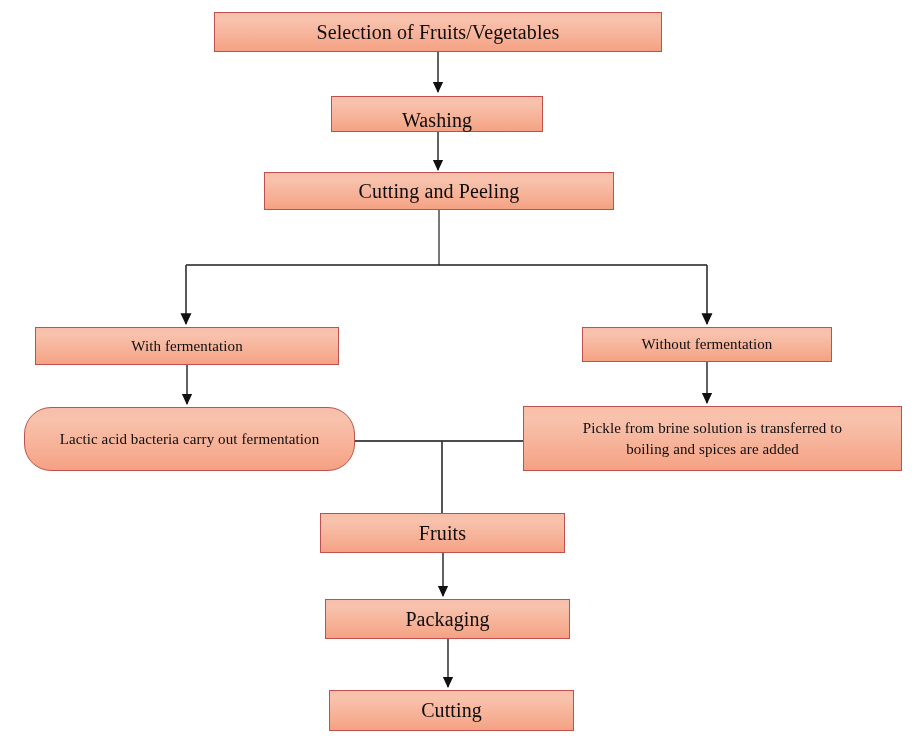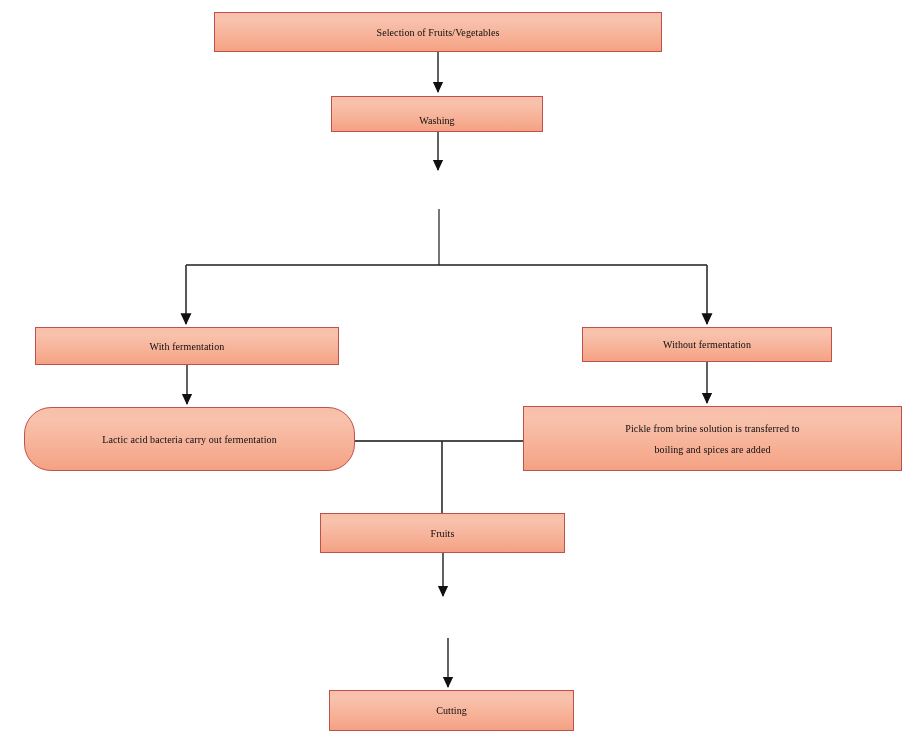--- a/index.html
+++ b/index.html
@@ -20,28 +20,28 @@
   }
   .node {
     position: absolute;
     box-sizing: border-box;
     border: 1px solid #c0504d;
     background: linear-gradient(to bottom, #f7bfa9 0%, #f8c2ad 18%, #f6ab8f 78%, #f4a183 100%);
     display: flex;
     align-items: center;
     justify-content: center;
     text-align: center;
-    font-size: 10px;
+    font-size: 20px;
     line-height: 21px;
     color: #0d0d0d;
     letter-spacing: 0.1px;
     white-space: pre-line;
     z-index: 3;
   }
-  .node.small { font-size: 10px; }
+  .node.small { font-size: 15px; }
   svg.edges {
     position: absolute;
     left: 0;
     top: 0;
     width: 914px;
     height: 744px;
     z-index: 1;
     pointer-events: none;
   }
 </style>
@@ -82,20 +82,23 @@
   </svg>
 
   <div class="node" style="left:214px; top:12px; width:448px; height:40px;">
     <span>Selection of Fruits/Vegetables</span>
   </div>
 
   <div class="node" style="left:331px; top:96px; width:212px; height:36px;align-items:flex-end;">
     <span>Washing</span>
   </div>
 
+  <div class="node" style="left:264px; top:172px; width:350px; height:38px;">
+    <span>Cutting and Peeling</span>
+  </div>
 
   <div class="node small" style="left:35px; top:327px; width:304px; height:38px;">
     <span>With fermentation</span>
   </div>
 
   <div class="node small" style="left:582px; top:327px; width:250px; height:35px;">
     <span>Without fermentation</span>
   </div>
 
   <div class="node small" style="left:24px; top:407px; width:331px; height:64px;border-radius:27px;">
@@ -104,18 +107,21 @@
 
   <div class="node small" style="left:523px; top:406px; width:379px; height:65px;">
     <span>Pickle from brine solution is transferred to
 boiling and spices are added</span>
   </div>
 
   <div class="node" style="left:320px; top:513px; width:245px; height:40px;">
     <span>Fruits</span>
   </div>
 
+  <div class="node" style="left:325px; top:599px; width:245px; height:40px;">
+    <span>Packaging</span>
+  </div>
 
   <div class="node" style="left:329px; top:690px; width:245px; height:41px;">
     <span>Cutting</span>
   </div>
 
 </div>
 
 </body></html>

